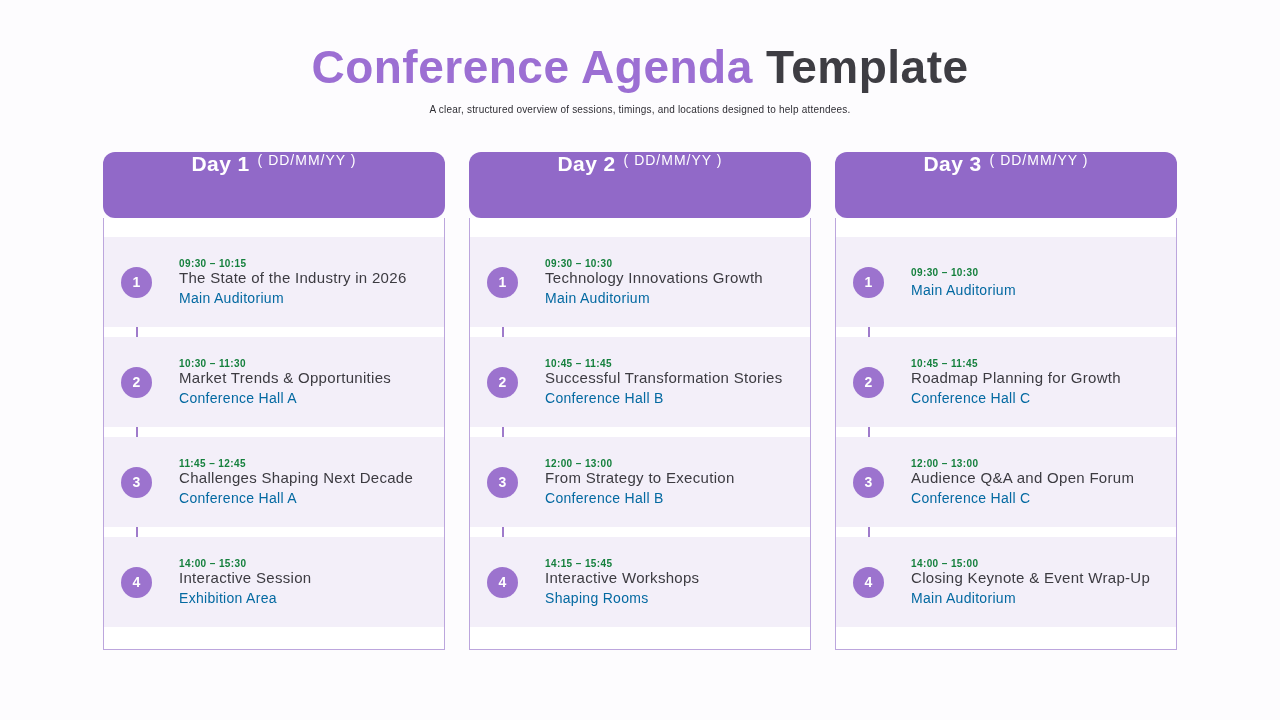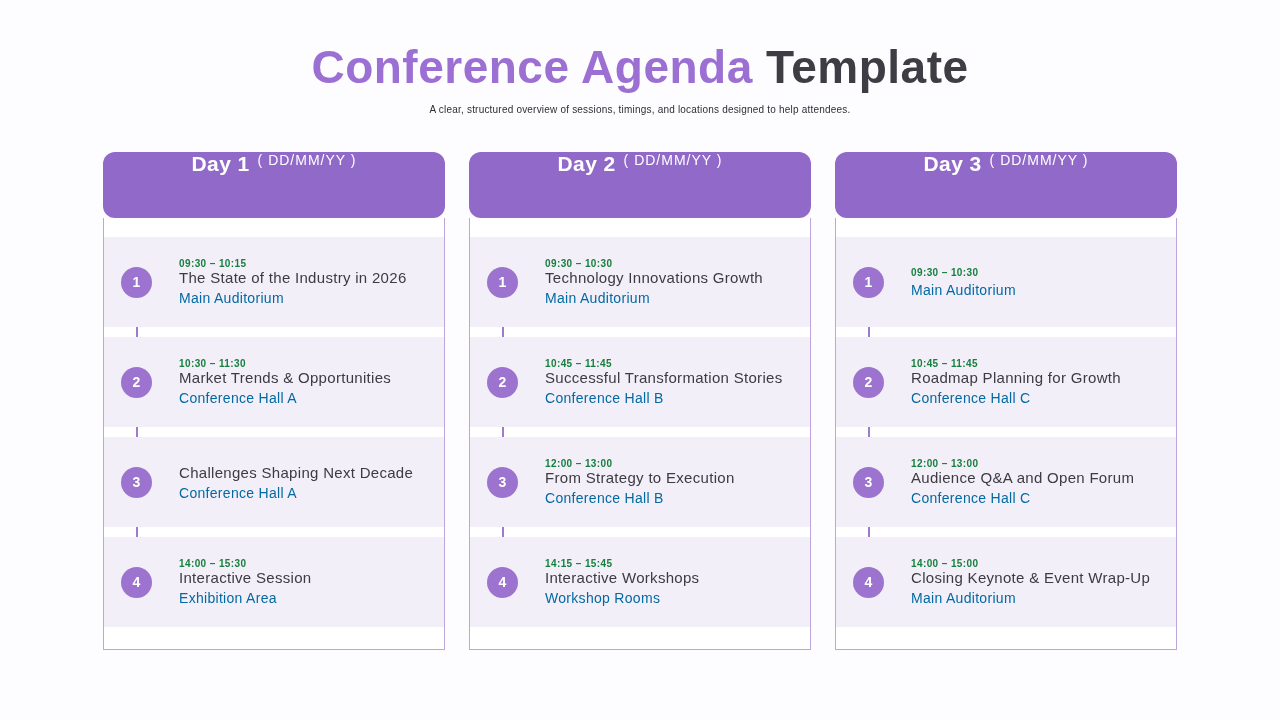--- a/index.html
+++ b/index.html
@@ -114,20 +114,21 @@
           <div class="session-text">
             <div class="session-time">10:30 – 11:30</div>
             <div class="session-title">Market Trends &amp; Opportunities</div>
             <div class="session-location">Conference Hall A</div>
           </div>
         </div>
 
         <div class="session">
           <div class="num-badge">3</div>
           <div class="session-text">
+            <div class="session-time">11:45 – 12:45</div>
             <div class="session-title">Challenges Shaping Next Decade</div>
             <div class="session-location">Conference Hall A</div>
           </div>
         </div>
 
         <div class="session">
           <div class="num-badge">4</div>
           <div class="session-text">
             <div class="session-time">14:00 – 15:30</div>
             <div class="session-title">Interactive Session</div>
@@ -171,21 +172,21 @@
             <div class="session-title">From Strategy to Execution</div>
             <div class="session-location">Conference Hall B</div>
           </div>
         </div>
 
         <div class="session">
           <div class="num-badge">4</div>
           <div class="session-text">
             <div class="session-time">14:15 – 15:45</div>
             <div class="session-title">Interactive Workshops</div>
-            <div class="session-location">Workshop Rooms</div>
+            <div class="session-location">Shaping Rooms</div>
           </div>
         </div>
 
       </div>
     </div>
 
     <div class="day-card">
       <div class="day-header">
         <span class="day-label">Day 3</span>
         <span class="day-date">( DD/MM/YY )</span>

